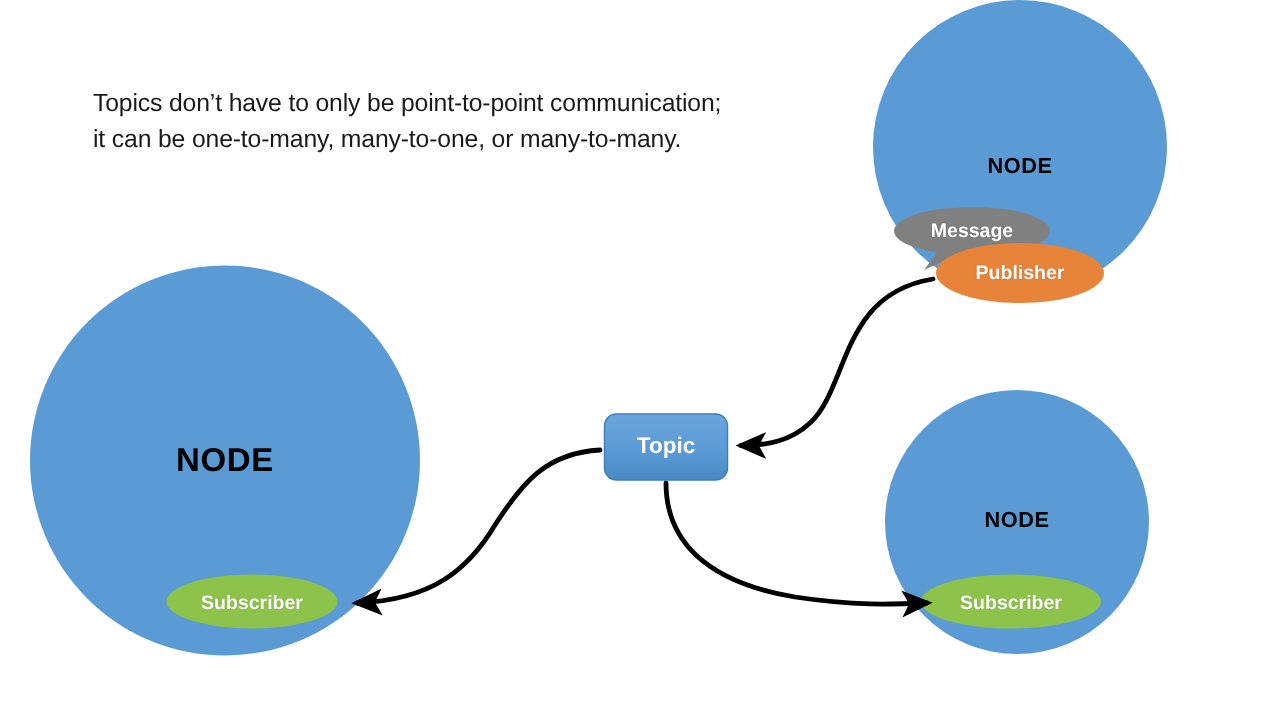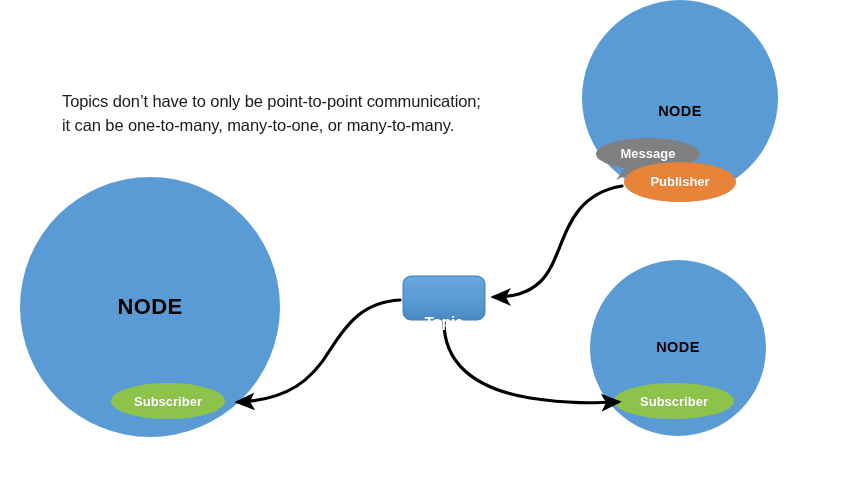--- a/index.html
+++ b/index.html
@@ -29,21 +29,20 @@
     position: absolute;
     left: 62px;
     top: 58px;
     width: 420px;
     font-family: "Liberation Sans", sans-serif;
     font-size: 16.5px;
     line-height: 1.45;
     color: #1a1a1a;
     letter-spacing: -0.1px;
     white-space: pre-line;
-    margin-top: 32px;
   }
   .node-label {
     position: absolute;
     color: #000000;
     font-weight: bold;
     font-family: "Liberation Sans", sans-serif;
     text-align: center;
     letter-spacing: 0.4px;
     pointer-events: none;
     user-select: none;
@@ -125,15 +124,15 @@
   <div class="node-label small" style="left:598px; top:339px; width:160px;">NODE</div>
 
   <div class="pill-label" style="left:588px; top:146px; width:120px;">Message</div>
 
   <div class="pill-label" style="left:620px; top:174px; width:120px;">Publisher</div>
 
   <div class="pill-label" style="left:108px; top:394px; width:120px;">Subscriber</div>
 
   <div class="pill-label" style="left:614px; top:394px; width:120px;">Subscriber</div>
 
-  <div class="topic-label" style="left:403px; top:289px; width:82px;margin-top:24px;">Topic</div>
+  <div class="topic-label" style="left:403px; top:289px; width:82px;">Topic</div>
 
 </div>
 
 </body></html>

